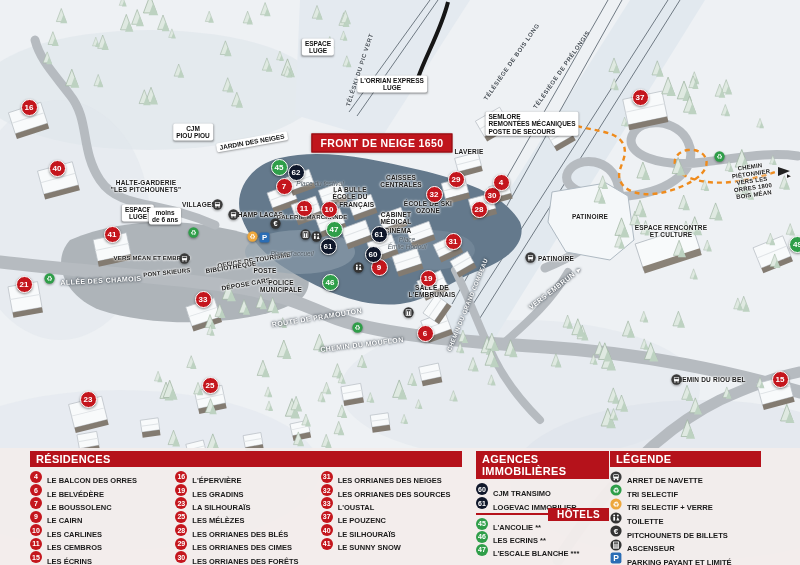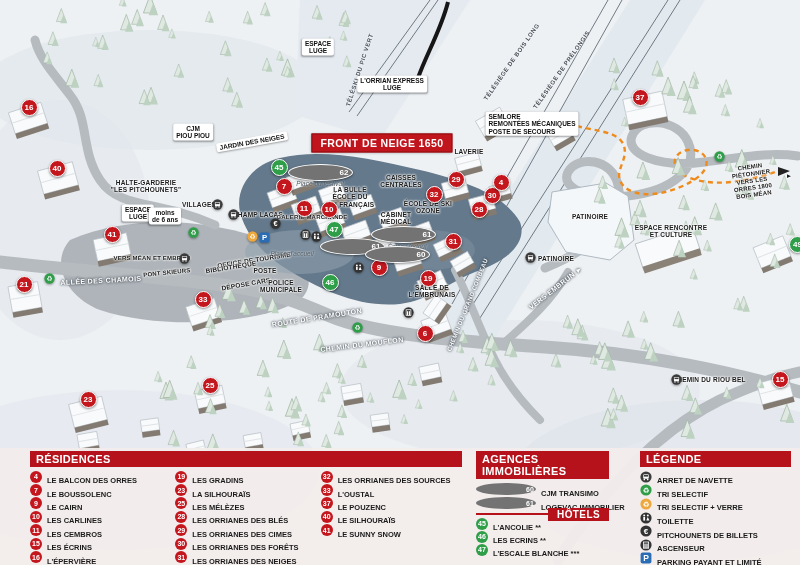--- a/index.html
+++ b/index.html
@@ -24,30 +24,30 @@
   .lbl-lift{font-size:6px;font-weight:bold;color:#474f57;letter-spacing:.6px;
             text-shadow:0 0 2px #fff;}
 
   
   .map-marker{position:absolute;width:15px;height:15px;border-radius:50%;
               border:1.5px solid #fff;color:#fff;font-size:8px;font-weight:bold;
               display:flex;align-items:center;justify-content:center;z-index:4;
               box-shadow:0 1px 2.5px rgba(0,0,0,.45);}
   .t-residence{background:#c4161d;}
   .t-hotel{background:#2f9e49;}
-  .t-agency{background:#737373;padding-left:48px;}
+  .t-agency{background:#0f172a;}
   .map-icon{position:absolute;z-index:3;line-height:0;filter:drop-shadow(0 1px 1px rgba(0,0,0,.4));}
 
   
   .legend-panel{position:absolute;left:0;top:448px;width:800px;height:117px;z-index:6;
                 background:rgba(243,236,235,.96);}
   .sec{position:absolute;top:3px;}
   .sec-res{left:30px;width:432px;}
   .sec-ag{left:476px;width:133px;}
-  .sec-leg{left:640px;width:151px;}
+  .sec-leg{left:610px;width:151px;}
   .sec-header{background:#b5121b;color:#fff;font-weight:bold;font-size:11px;
               padding:2px 0 2px 6px;letter-spacing:.3px;margin-bottom:3px;}
   .res-grid{display:grid;grid-auto-flow:column;grid-template-rows:repeat(7,13.4px);
             grid-template-columns:repeat(3,1fr);column-gap:4px;}
   .li{display:flex;align-items:center;gap:5px;height:13.4px;}
   .li-badge{flex:0 0 12px;width:12px;height:12px;border-radius:50%;color:#fff;
             font-size:7px;font-weight:bold;display:flex;align-items:center;justify-content:center;}
   .li-label{font-size:7.5px;font-weight:bold;color:#1a1a1a;white-space:nowrap;margin-top:8px;}
   #ag-list .li{height:14px;}
   .ag-divider{border-top:2px solid #b5121b;margin:3px 0 2px 0;position:relative;}
@@ -1076,20 +1076,24 @@
 
   <div class="legend-panel">
     <section class="sec sec-res">
       <div class="sec-header">RÉSIDENCES</div>
       <div class="res-grid" id="res-grid">
           <div class="li">
             <span class="li-badge t-residence">4</span>
             <span class="li-label">LE BALCON DES ORRES</span>
           </div>
           <div class="li">
+            <span class="li-badge t-residence">6</span>
+            <span class="li-label">LE BELVÉDÈRE</span>
+          </div>
+          <div class="li">
             <span class="li-badge t-residence">7</span>
             <span class="li-label">LE BOUSSOLENC</span>
           </div>
           <div class="li">
             <span class="li-badge t-residence">9</span>
             <span class="li-label">LE CAIRN</span>
           </div>
           <div class="li">
             <span class="li-badge t-residence">10</span>
             <span class="li-label">LES CARLINES</span>

